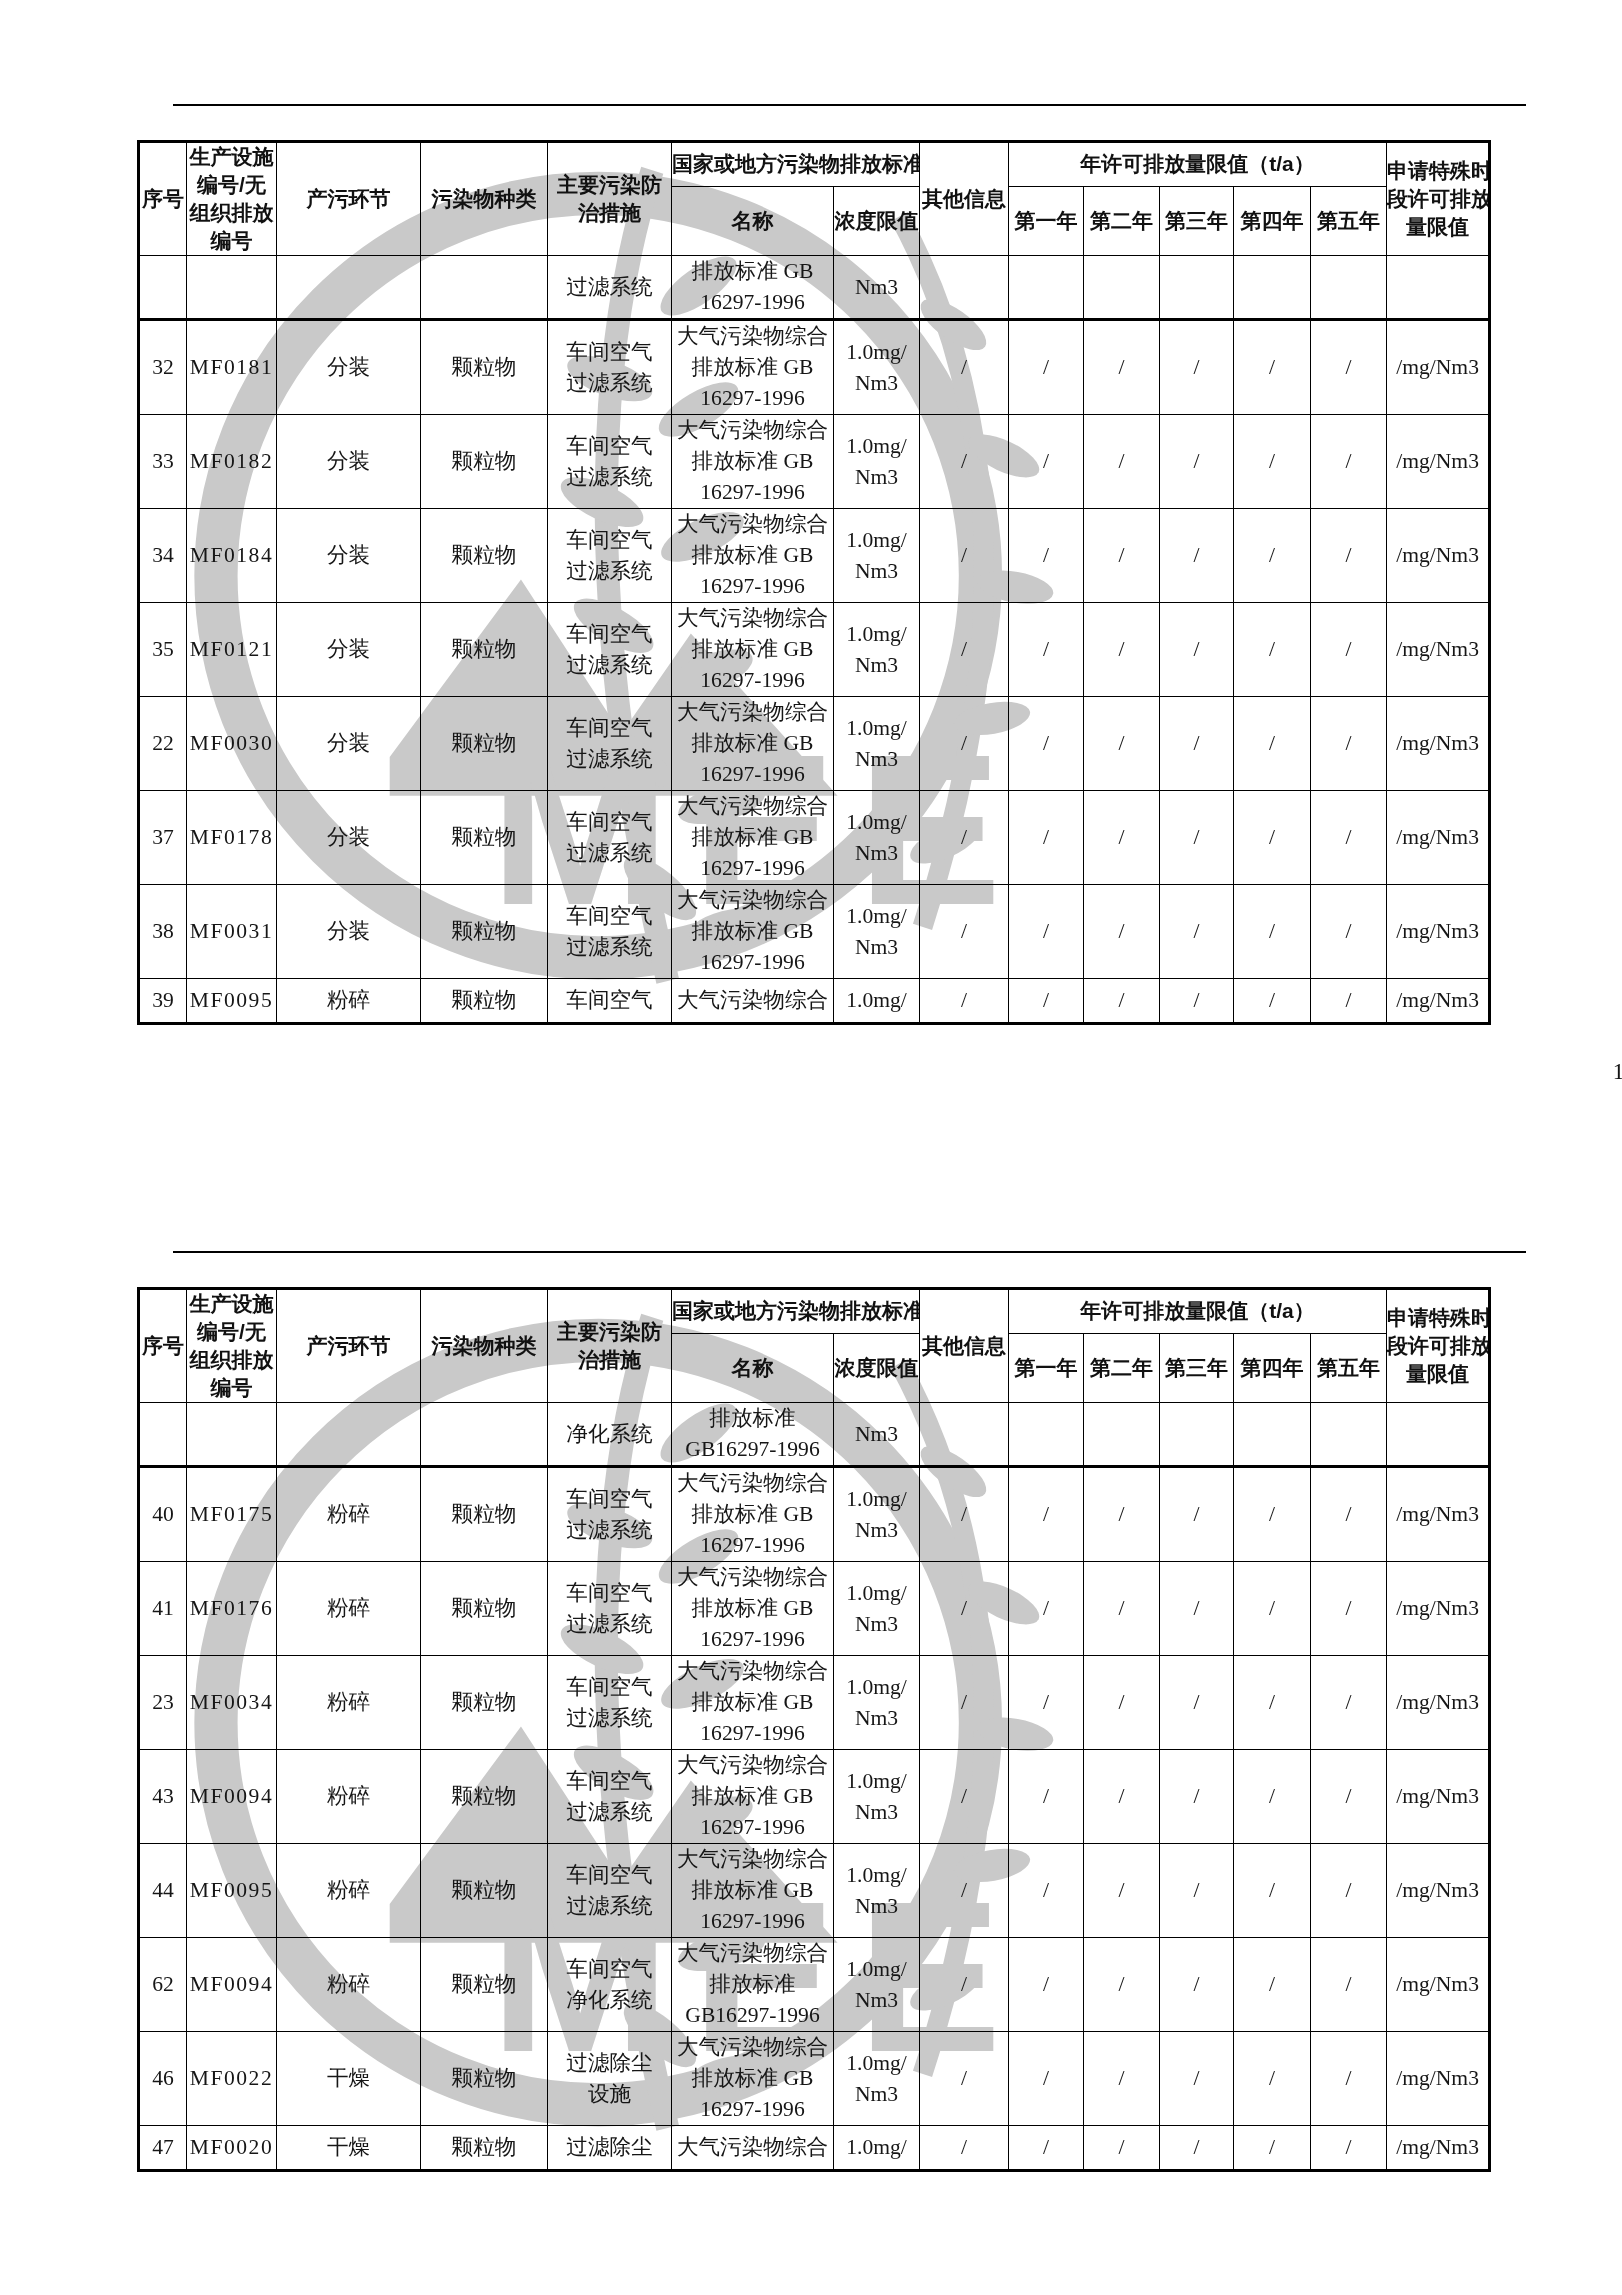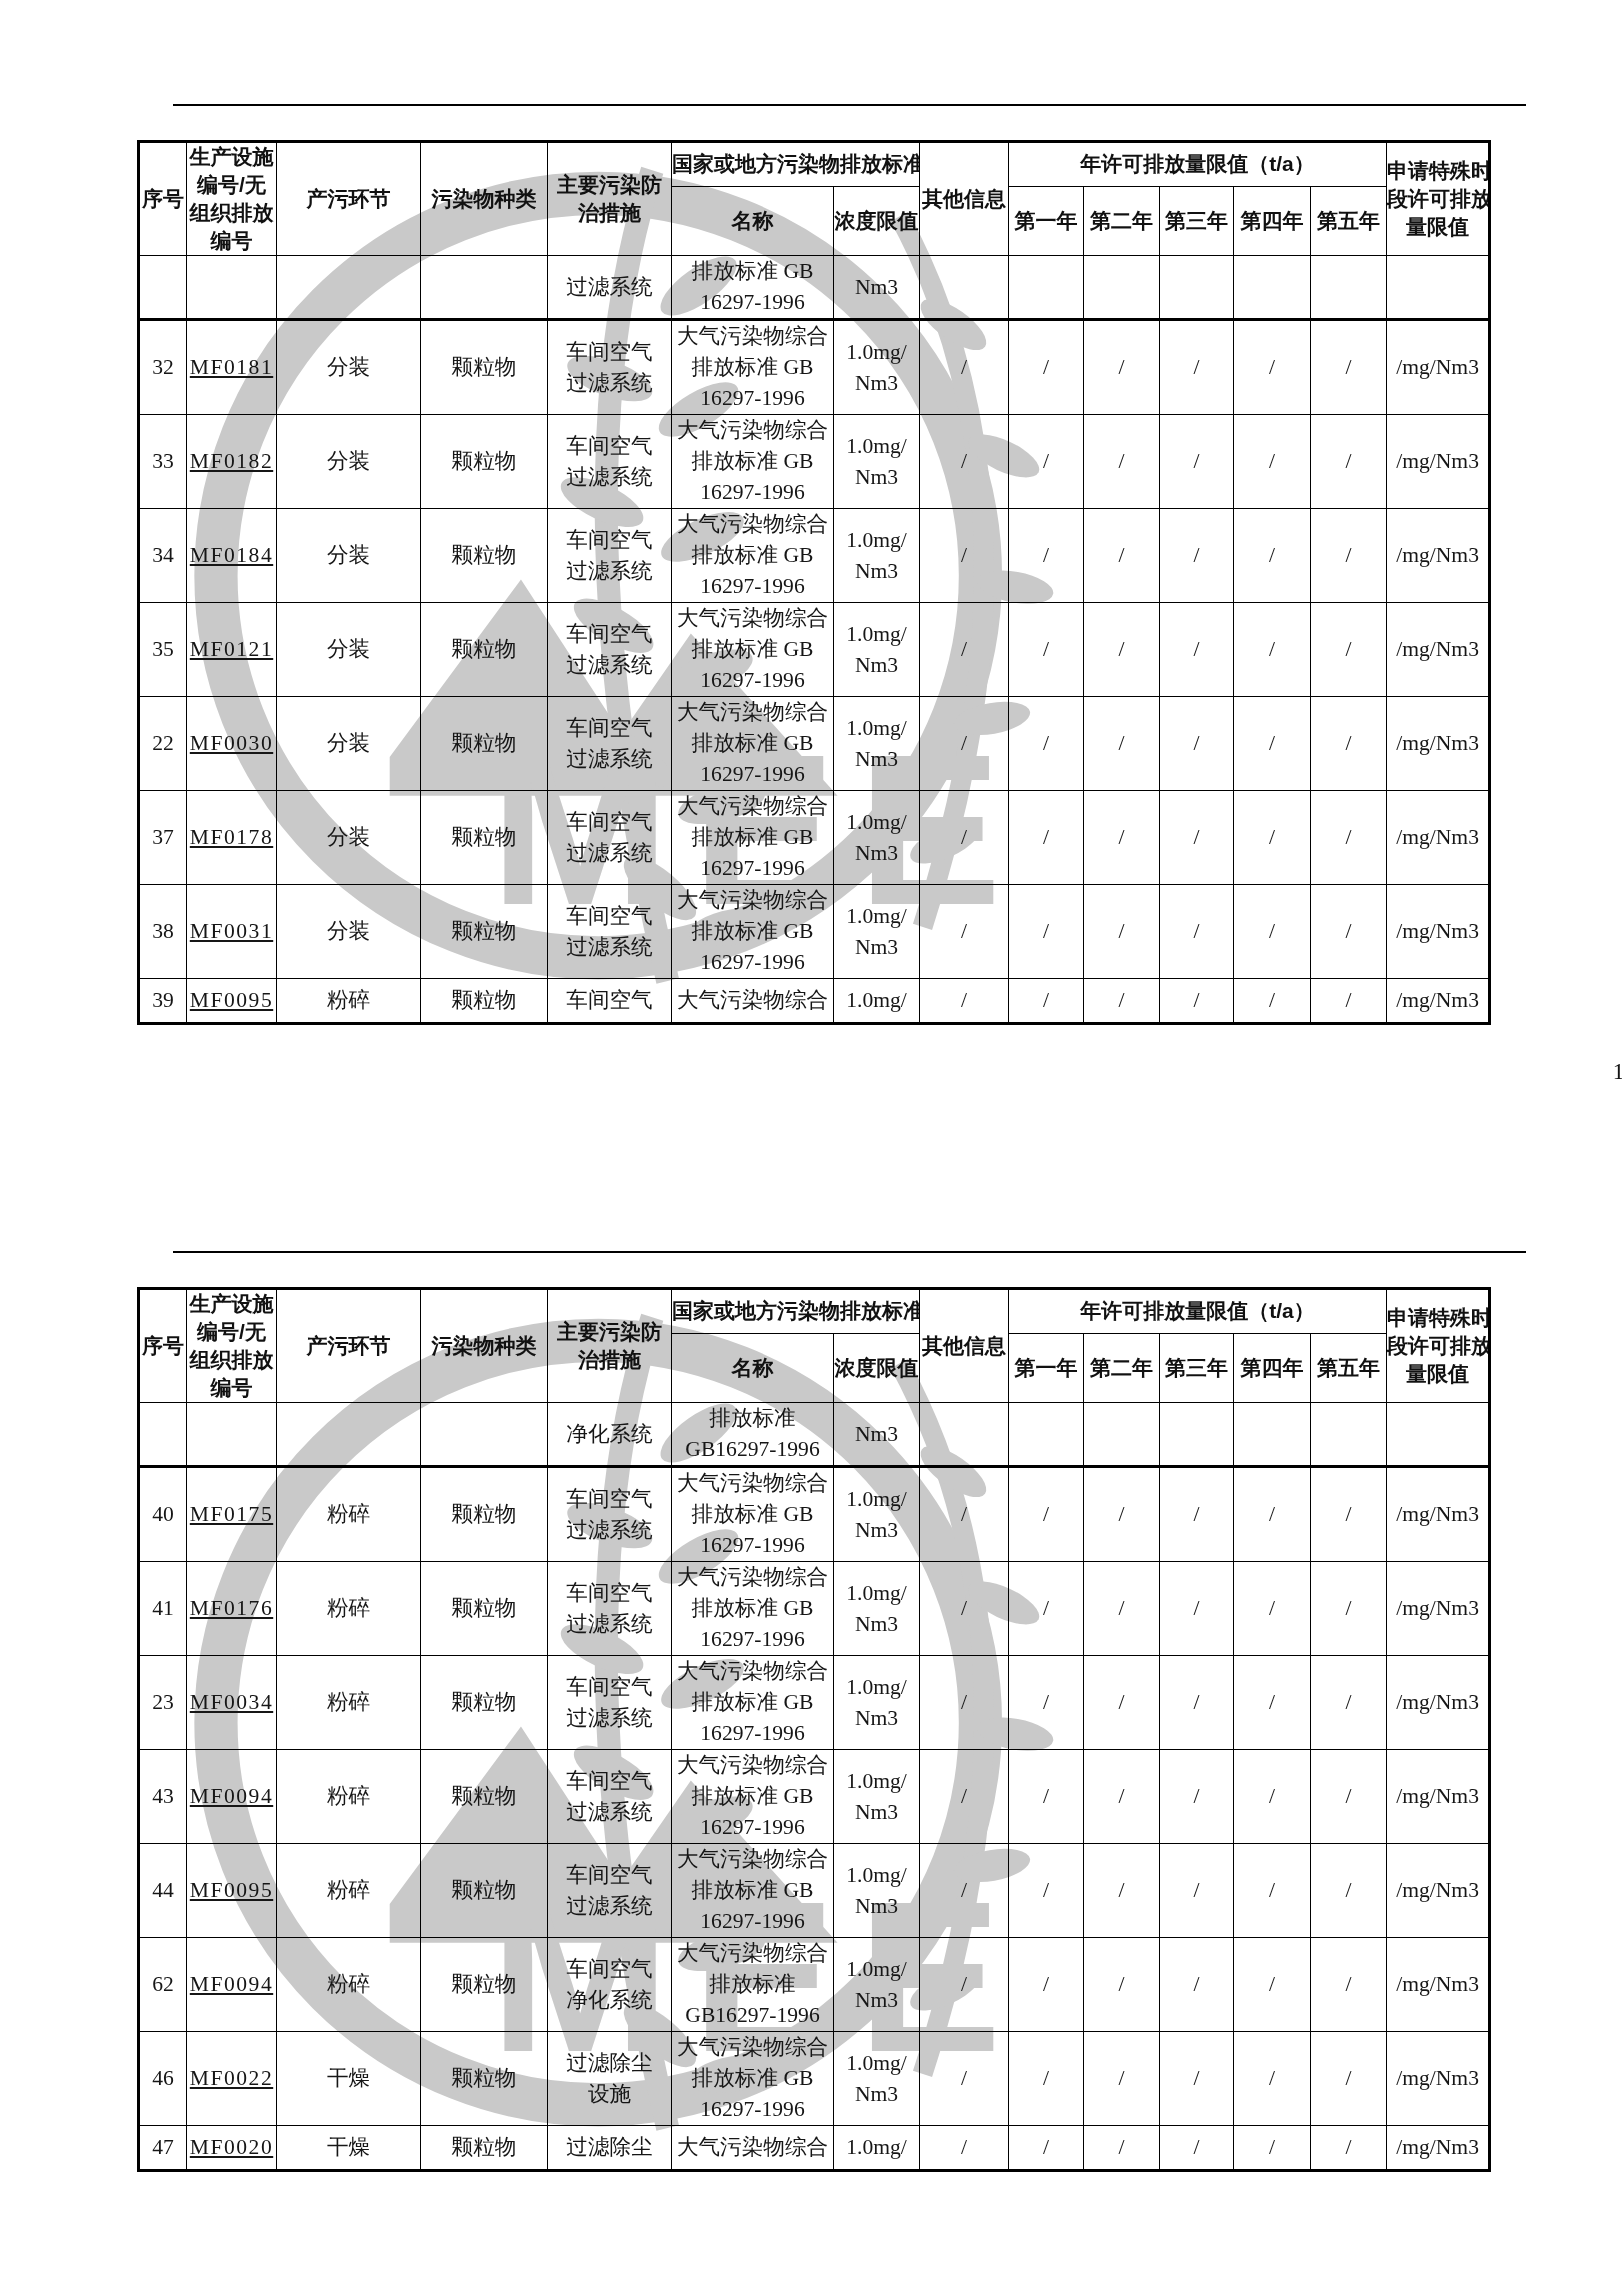--- a/index.html
+++ b/index.html
@@ -25,21 +25,21 @@
     font-family:"Liberation Sans","DejaVu Sans",sans-serif;
     font-weight:600;font-size:21px;line-height:28px;color:#111;
   }
   td{font-size:21.6px;line-height:31px;color:#161616;}
   tr.h1{height:43px;}
   tr.h2{height:67px;}
   tr.cont{height:63px;}
   tr.data{height:92px;}
   tr.clipped{height:45px;border-radius:19px;}
   tr.first-data td{border-top:3.1px solid #000;}
-  td[data-name="cell-facility-id"]{letter-spacing:1.5px;text-decoration:underline;}
+  td[data-name="cell-facility-id"]{letter-spacing:1.5px;}
   .page-num{
     position:absolute;top:1059px;left:12px;width:100%;text-align:right;
     font-size:23px;z-index:2;
   }
 </style>
 </head>
 <body data-name="document">
 
 <section class="sheet" id="sheet-1" data-name="page-11">
   <div class="rule" data-name="header-rule"></div>

